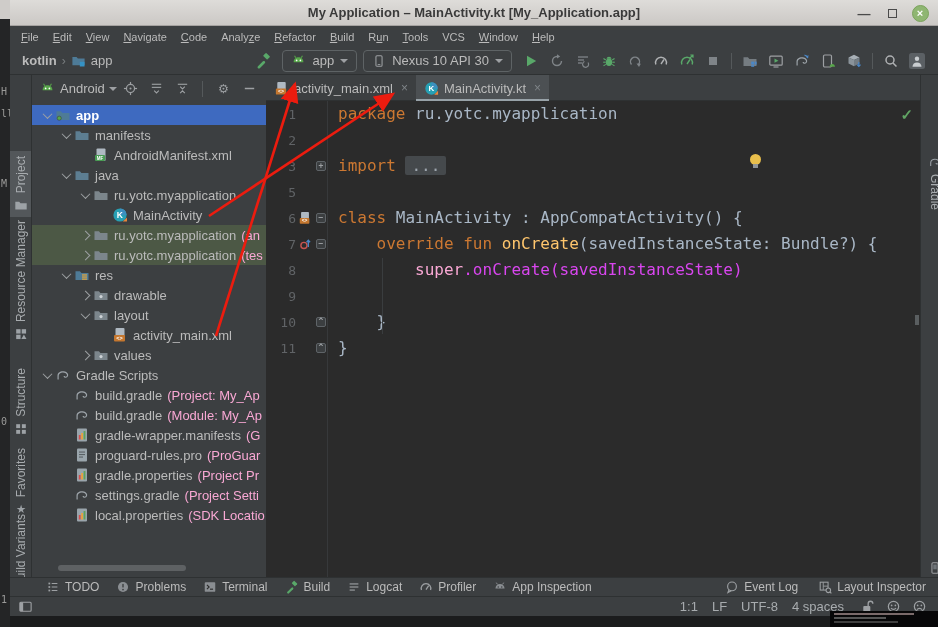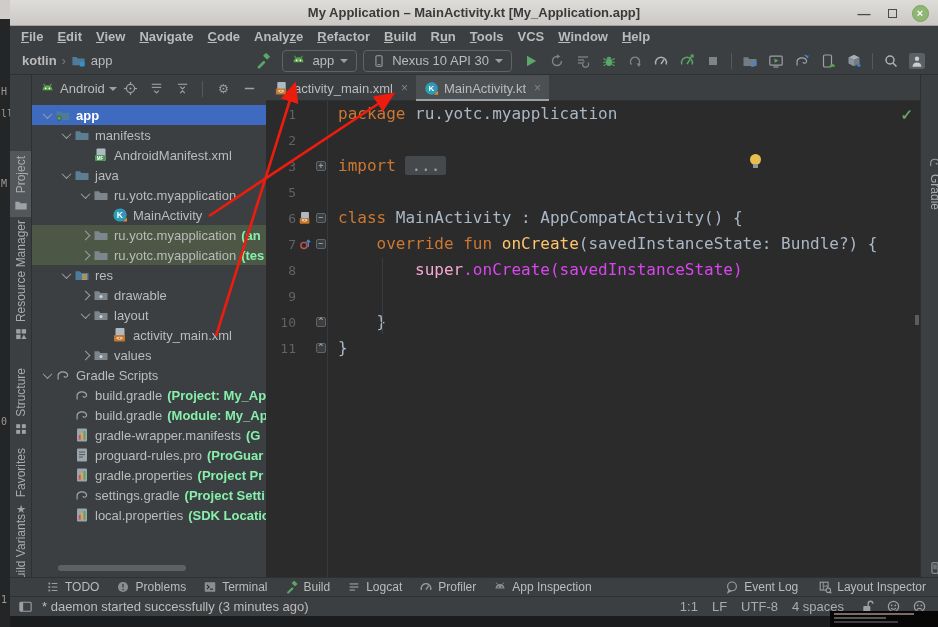--- a/index.html
+++ b/index.html
@@ -25,21 +25,21 @@
   #btn-restore  { right:36px; width:20px; }
   #btn-restore i { display:block; width:9px; height:9px; border:1.5px solid #4A4A4A; }
   #btn-close { right:6px; width:24px; }
   #btn-close i { display:flex; align-items:center; justify-content:center; width:17px; height:17px;
     border-radius:50%; background:#8FB672; border:1px solid #7BA35C; color:#FDFDFD;
     font-size:11px; font-weight:bold; font-style:normal; }
 
   
   #menubar { position:absolute; left:0; top:26px; right:0; height:21px; background:#3C3F41;
     display:flex; align-items:center; padding-left:4px; }
-  .menu-item { padding:0 7px; font-size:13px; color:#BBBBBB;font-weight:bold; }
+  .menu-item { padding:0 7px; font-size:11px; color:#BBBBBB; }
   .menu-item u { text-decoration:underline; }
 
   
   #toolbar { position:absolute; left:0; top:47px; right:0; height:28px; background:#3C3F41;
     border-bottom:1px solid #2E3132; display:flex; align-items:center; padding:0 8px 0 12px; }
   #breadcrumb { display:flex; align-items:center; gap:5px; color:#BBBBBB; font-size:13px; }
   #breadcrumb .sep { color:#787C7E; font-size:12px; }
   .tbtn { width:26px; height:24px; display:flex; align-items:center; justify-content:center; }
   .dropdown { height:22px; border:1px solid #5E6365; border-radius:4px; display:flex;
     align-items:center; gap:6px; padding:0 8px; color:#BBBBBB; font-size:13px; margin-left:6px; }
@@ -64,21 +64,21 @@
   #tree { position:absolute; left:0; top:30px; right:0; }
   .tree-row { height:20px; display:flex; align-items:center; white-space:nowrap;
     overflow:hidden; font-size:13px; color:#BBBBBB; }
   .tree-row.selected { background:#3E6AC0; color:#FFFFFF; font-weight:bold; }
   .tree-row.hl { background:#4C5845; }
   .chev-slot { width:15px; flex:none; display:flex; align-items:center; justify-content:center; }
   .chev { width:7px; height:7px; border-right:1.6px solid #9DA0A3; border-bottom:1.6px solid #9DA0A3; }
   .chev.open { transform:rotate(45deg) translate(-1px,-1px); }
   .chev.closed { transform:rotate(-45deg); }
   .tree-label { margin-left:5px; }
-  .tree-suffix { margin-left:5px; color:#86efac; font-weight:bold;text-align:center; }
+  .tree-suffix { margin-left:5px; color:#f9a8d4; font-weight:normal;text-align:center; }
   #hscroll-thumb { position:absolute; left:26px; bottom:6px; width:128px; height:6px;
     background:#5E6163; border-radius:3px; }
 
   
   #editor-zone { position:absolute; left:256px; top:75px; width:654px; height:502px; background:#2B2B2B; }
   #tabbar { position:absolute; left:0; top:0; right:0; height:26px; background:#3C3F41;
     border-bottom:1px solid #2E3132; display:flex; }
   .tab { height:26px; display:flex; align-items:center; gap:5px; padding:0 8px;
     font-size:13px; color:#BBBBBB; }
   .tab.active { background:#4C5053; box-shadow:inset 0 -2px 0 #98A2A8; }
@@ -1009,21 +1009,20 @@
         </span>
     </div>
 
     <div id="statusbar">
       <span class="ic" style="width:15px;height:15px">
           <svg viewBox="0 0 16 16" width="15" height="15">
             <rect x="2" y="3.5" width="12" height="9.5" rx="1" fill="none" stroke="#9DA0A3" stroke-width="1.2"></rect>
             <rect x="2" y="3.5" width="3.5" height="9.5" fill="#9DA0A3"></rect>
           </svg>
         </span>
-      <span id="status-message">* daemon started successfully (3 minutes ago)</span>
       <span id="status-right">
         <span>1:1</span>
         <span>LF</span>
         <span>UTF-8</span>
         <span>4 spaces</span>
         <span id="status-icons">
             <span class="tbtn" style="width:18px;height:18px">
               <span class="ic" style="width:15px;height:15px">
                 <svg viewBox="0 0 16 16" width="15" height="15">
                   <rect x="3.5" y="7.5" width="7.5" height="6" rx="1" fill="#9DA0A3"></rect>

